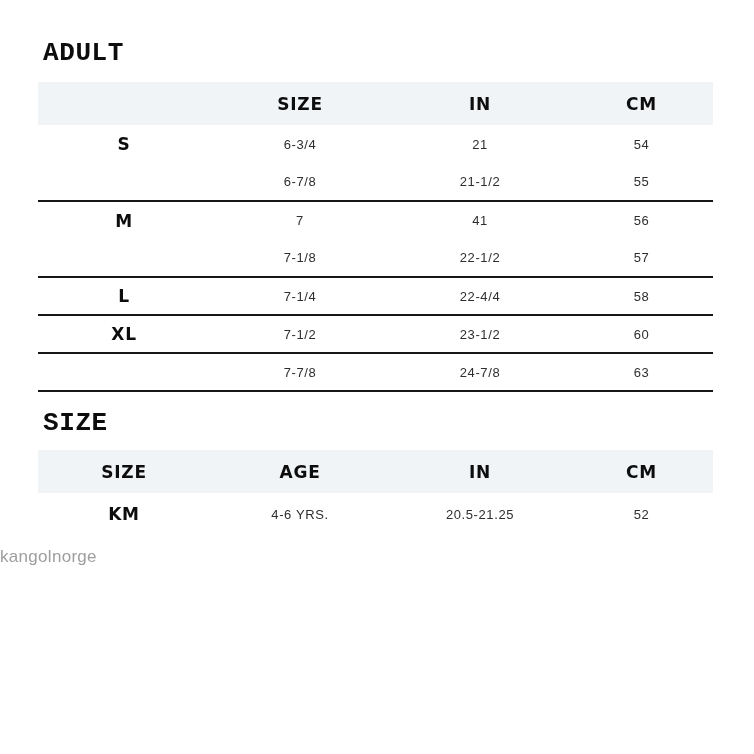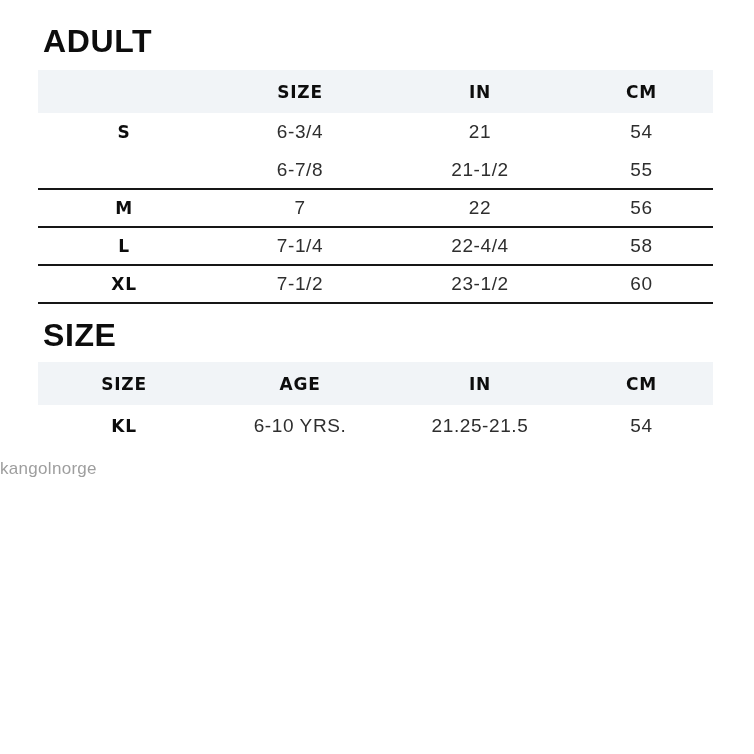--- a/index.html
+++ b/index.html
@@ -15,27 +15,27 @@
     padding: 0;
     background: #ffffff;
     width: 754px;
     height: 754px;
     font-family: "Liberation Sans", sans-serif;
     overflow: hidden;
   }
   .page { padding-top: 26px; }
 
   h2.section-title {
-    margin: 0 0 0 43px;
-    font-size: 32px;
+    margin: 12px 0 0 43px;
+    font-size: 26px;
     line-height: 30px;
     font-weight: 800;
     letter-spacing: 0.6px;
     color: var(--heading-text, #0d0d0d);
-    font-family: Liberation Sans, sans-serif;
+    font-family: Liberation Mono, monospace;
   }
   h2.section-title.kids { margin-top: 16px; }
 
   table.size-table {
     border-collapse: collapse;
     table-layout: fixed;
     width: 675px;
     margin: 14px 0 12px 38px;
   }
   table.size-table.kids-table { margin-top: 12px; }
@@ -55,21 +55,21 @@
     letter-spacing: 0.8px;
     color: var(--heading-text, #0d0d0d);
     text-align: center;
     font-family: "DejaVu Sans", sans-serif;
     padding: 0;
   }
 
   td {
     text-align: center;
     height: 38px;
-    font-size: 19px;
+    font-size: 13px;
     font-weight: 300;
     letter-spacing: 0.6px;
     color: var(--data-text, #2e2e2e);
     padding: 0;
   }
   td.lbl {
     font-size: 17px;
     font-weight: bold;
     letter-spacing: 0.8px;
     color: var(--heading-text, #0d0d0d);
@@ -121,41 +121,53 @@
           <td class="lbl"></td>
           <td>6-7/8</td>
           <td>21-1/2</td>
           <td>55</td>
         </tr>
       </tbody>
       <tbody class="group">
         <tr>
           <td class="lbl">M</td>
           <td>7</td>
-          <td>22</td>
+          <td>41</td>
           <td>56</td>
+        </tr>
+        <tr>
+          <td class="lbl"></td>
+          <td>7-1/8</td>
+          <td>22-1/2</td>
+          <td>57</td>
         </tr>
       </tbody>
       <tbody class="group">
         <tr>
           <td class="lbl">L</td>
           <td>7-1/4</td>
           <td>22-4/4</td>
           <td>58</td>
         </tr>
       </tbody>
       <tbody class="group">
         <tr>
           <td class="lbl">XL</td>
           <td>7-1/2</td>
           <td>23-1/2</td>
           <td>60</td>
         </tr>
       </tbody>
       <tbody class="group">
+        <tr>
+          <td class="lbl"></td>
+          <td>7-7/8</td>
+          <td>24-7/8</td>
+          <td>63</td>
+        </tr>
       </tbody>
     </table>
 
   <h2 class="section-title kids">SIZE</h2>
 
   <table class="size-table kids-table">
     <colgroup>
       <col class="c1">
         <col class="c2">
         <col class="c3">
@@ -164,23 +176,23 @@
     <thead>
       <tr>
         <th>SIZE</th>
         <th>AGE</th>
         <th>IN</th>
         <th>CM</th>
       </tr>
     </thead>
     <tbody>
         <tr>
-          <td class="lbl">KL</td>
-          <td>6-10 YRS.</td>
-          <td>21.25-21.5</td>
-          <td>54</td>
+          <td class="lbl">KM</td>
+          <td>4-6 YRS.</td>
+          <td>20.5-21.25</td>
+          <td>52</td>
         </tr>
       </tbody>
   </table>
 
   <div class="footer">kangolnorge</div>
 
 </div>
 
 </body></html>

